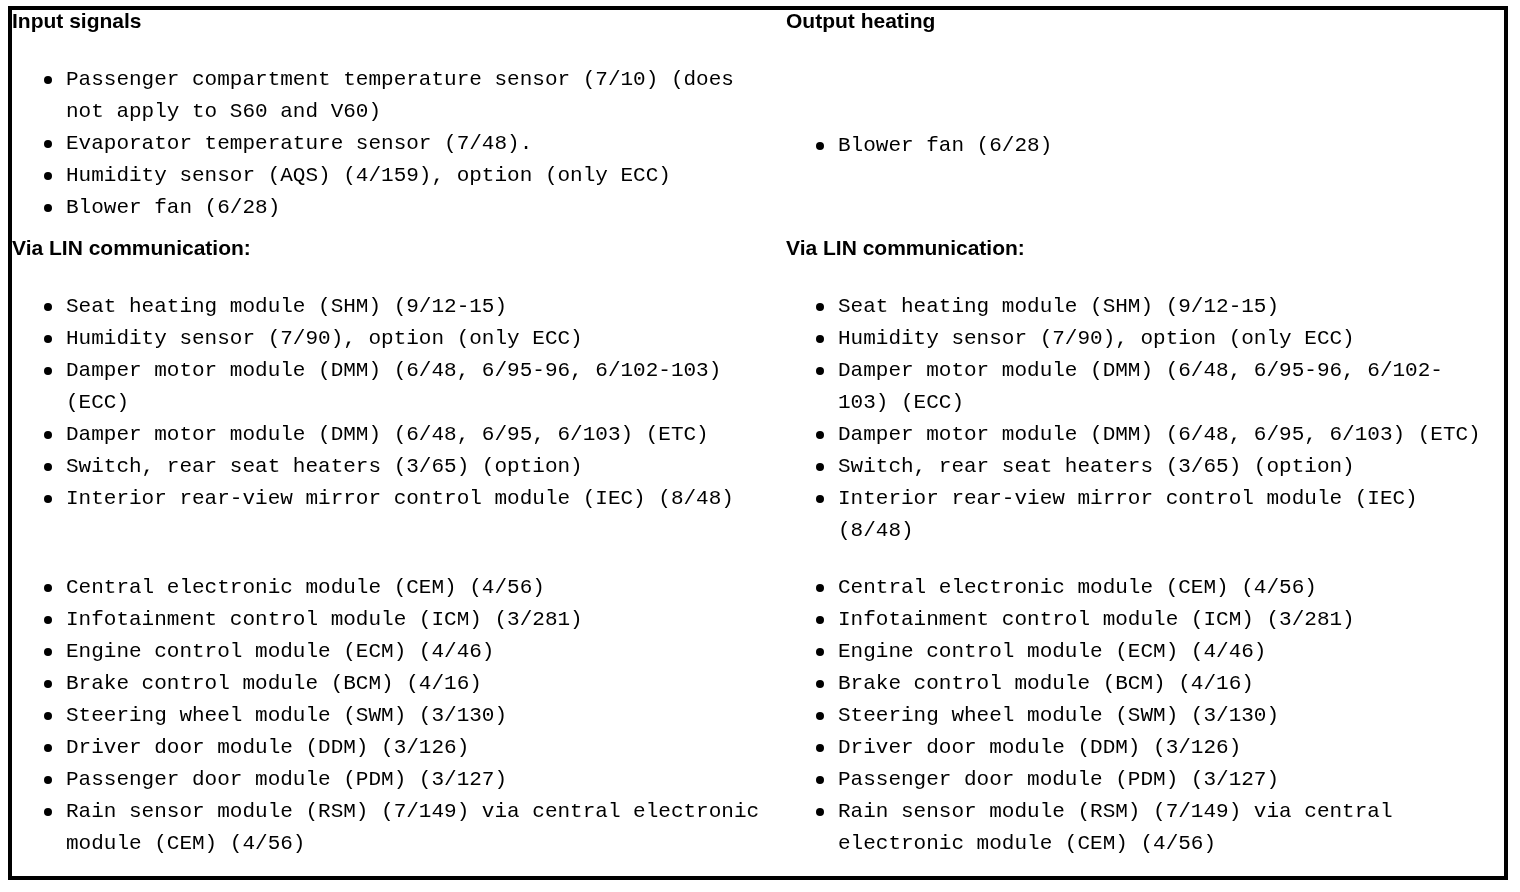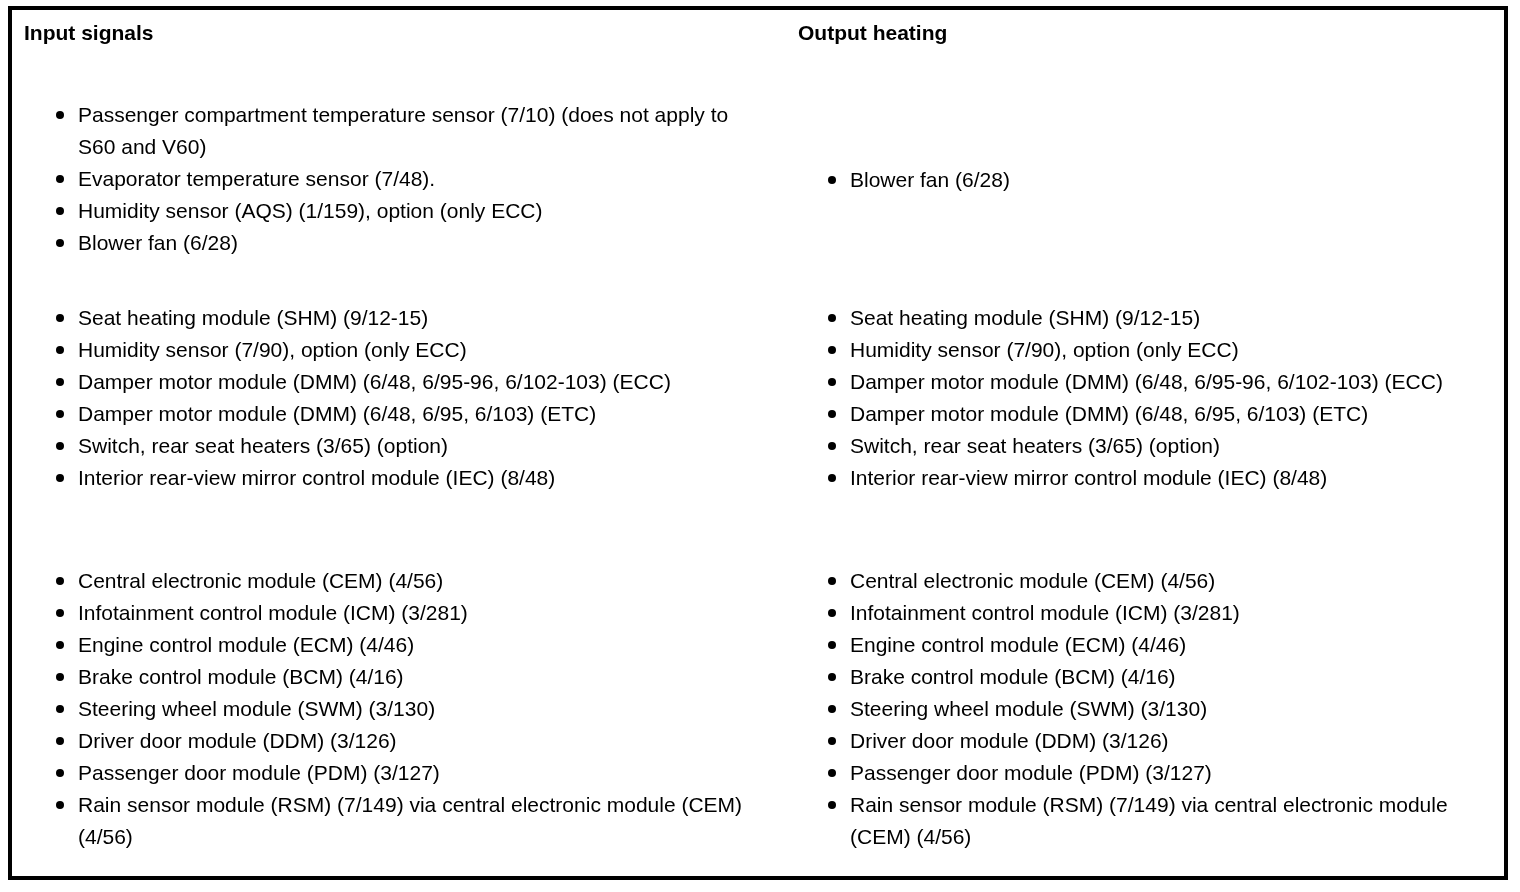--- a/index.html
+++ b/index.html
@@ -28,21 +28,21 @@
 
   .table-grid {
     width: 100%;
     height: 100%;
     border-collapse: collapse;
     table-layout: fixed;
   }
 
   .table-grid td {
     vertical-align: top;
-    padding: 12px;
+    padding: 0;
     margin: 12px;
     border: 0;
   }
 
   .col-left  { width: 774px; }
   .col-right { width: 718px; }
 
   
   .col-right-cell {
     border-left: 3px solid #000000;
@@ -77,20 +77,21 @@
     height: 100%;
     box-sizing: border-box;
   }
 
   .bullet-list li {
     position: relative;
     font-size: 21px;
     line-height: 32px;
     padding-left: 22px;
     margin: 0;
+    font-family: Liberation Mono, monospace;
   }
 
   .bullet-list li .bullet-dot {
     position: absolute;
     left: 0;
     top: 12px;
     width: 8px;
     height: 8px;
     background: #000000;
     border-radius: 50%;
@@ -131,38 +132,42 @@
             <li>
               <span class="bullet-dot"></span>
               <span>Passenger compartment temperature sensor (7/10) (does not apply to S60 and V60)</span>
             </li>
             <li>
               <span class="bullet-dot"></span>
               <span>Evaporator temperature sensor (7/48).</span>
             </li>
             <li>
               <span class="bullet-dot"></span>
-              <span>Humidity sensor (AQS) (1/159), option (only ECC)</span>
+              <span>Humidity sensor (AQS) (4/159), option (only ECC)</span>
             </li>
             <li>
               <span class="bullet-dot"></span>
               <span>Blower fan (6/28)</span>
             </li>
           </ul>
         </td>
         <td class="band-body rule-below col-right-cell">
           <ul class="bullet-list centered">
             <li>
               <span class="bullet-dot"></span>
               <span>Blower fan (6/28)</span>
             </li>
           </ul>
         </td>
       </tr>
 
+      <tr class="subheading-row">
+        <td class="band-title rule-below">Via LIN communication:</td>
+        <td class="band-title rule-below col-right-cell">Via LIN communication:</td>
+      </tr>
 
       <tr class="row-lin-body">
         <td class="band-body rule-below">
           <ul class="bullet-list">
             <li>
               <span class="bullet-dot"></span>
               <span>Seat heating module (SHM) (9/12-15)</span>
             </li>
             <li>
               <span class="bullet-dot"></span>

